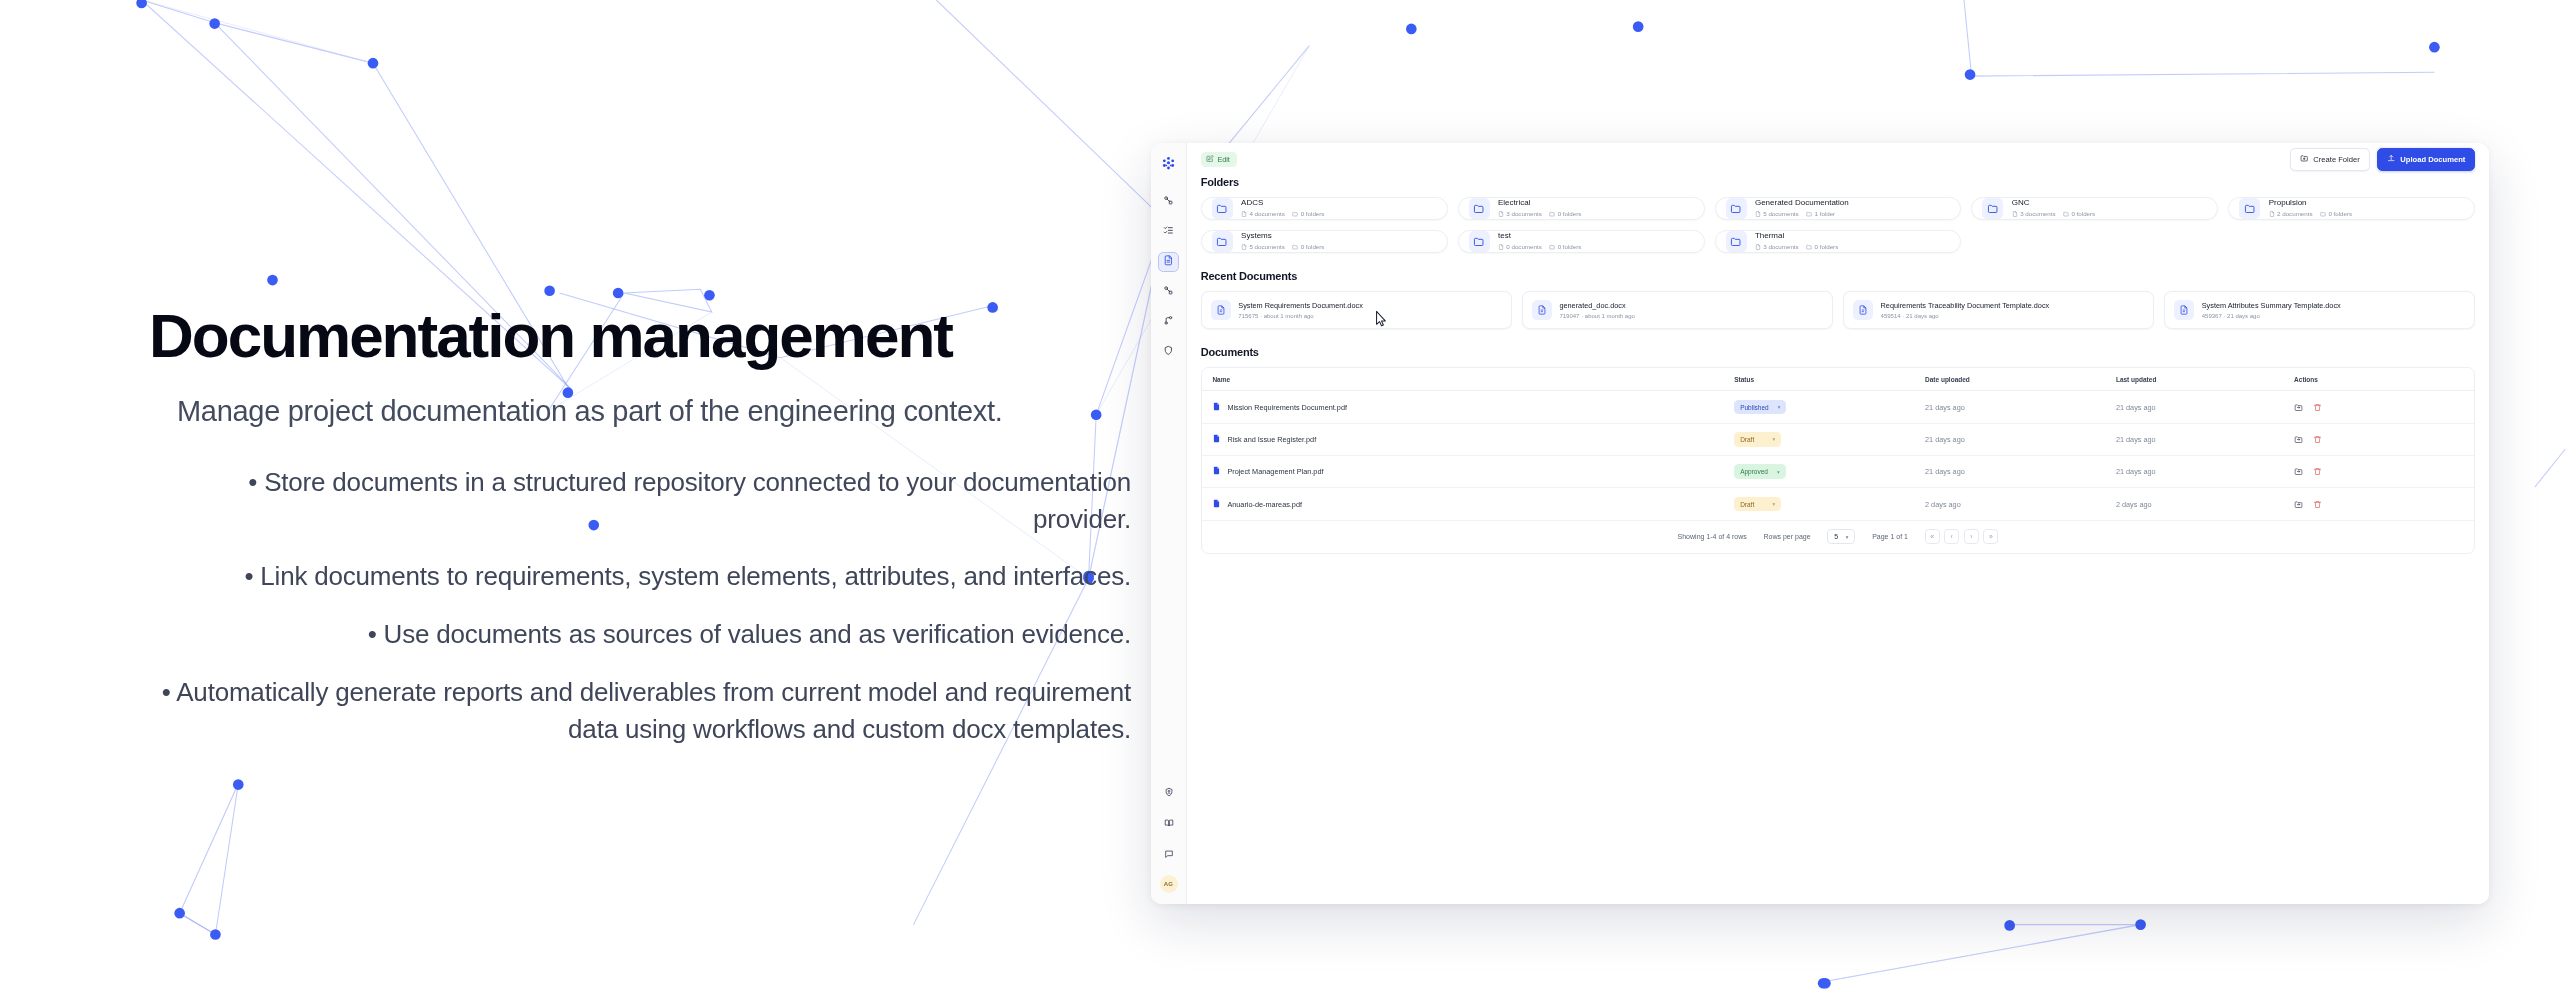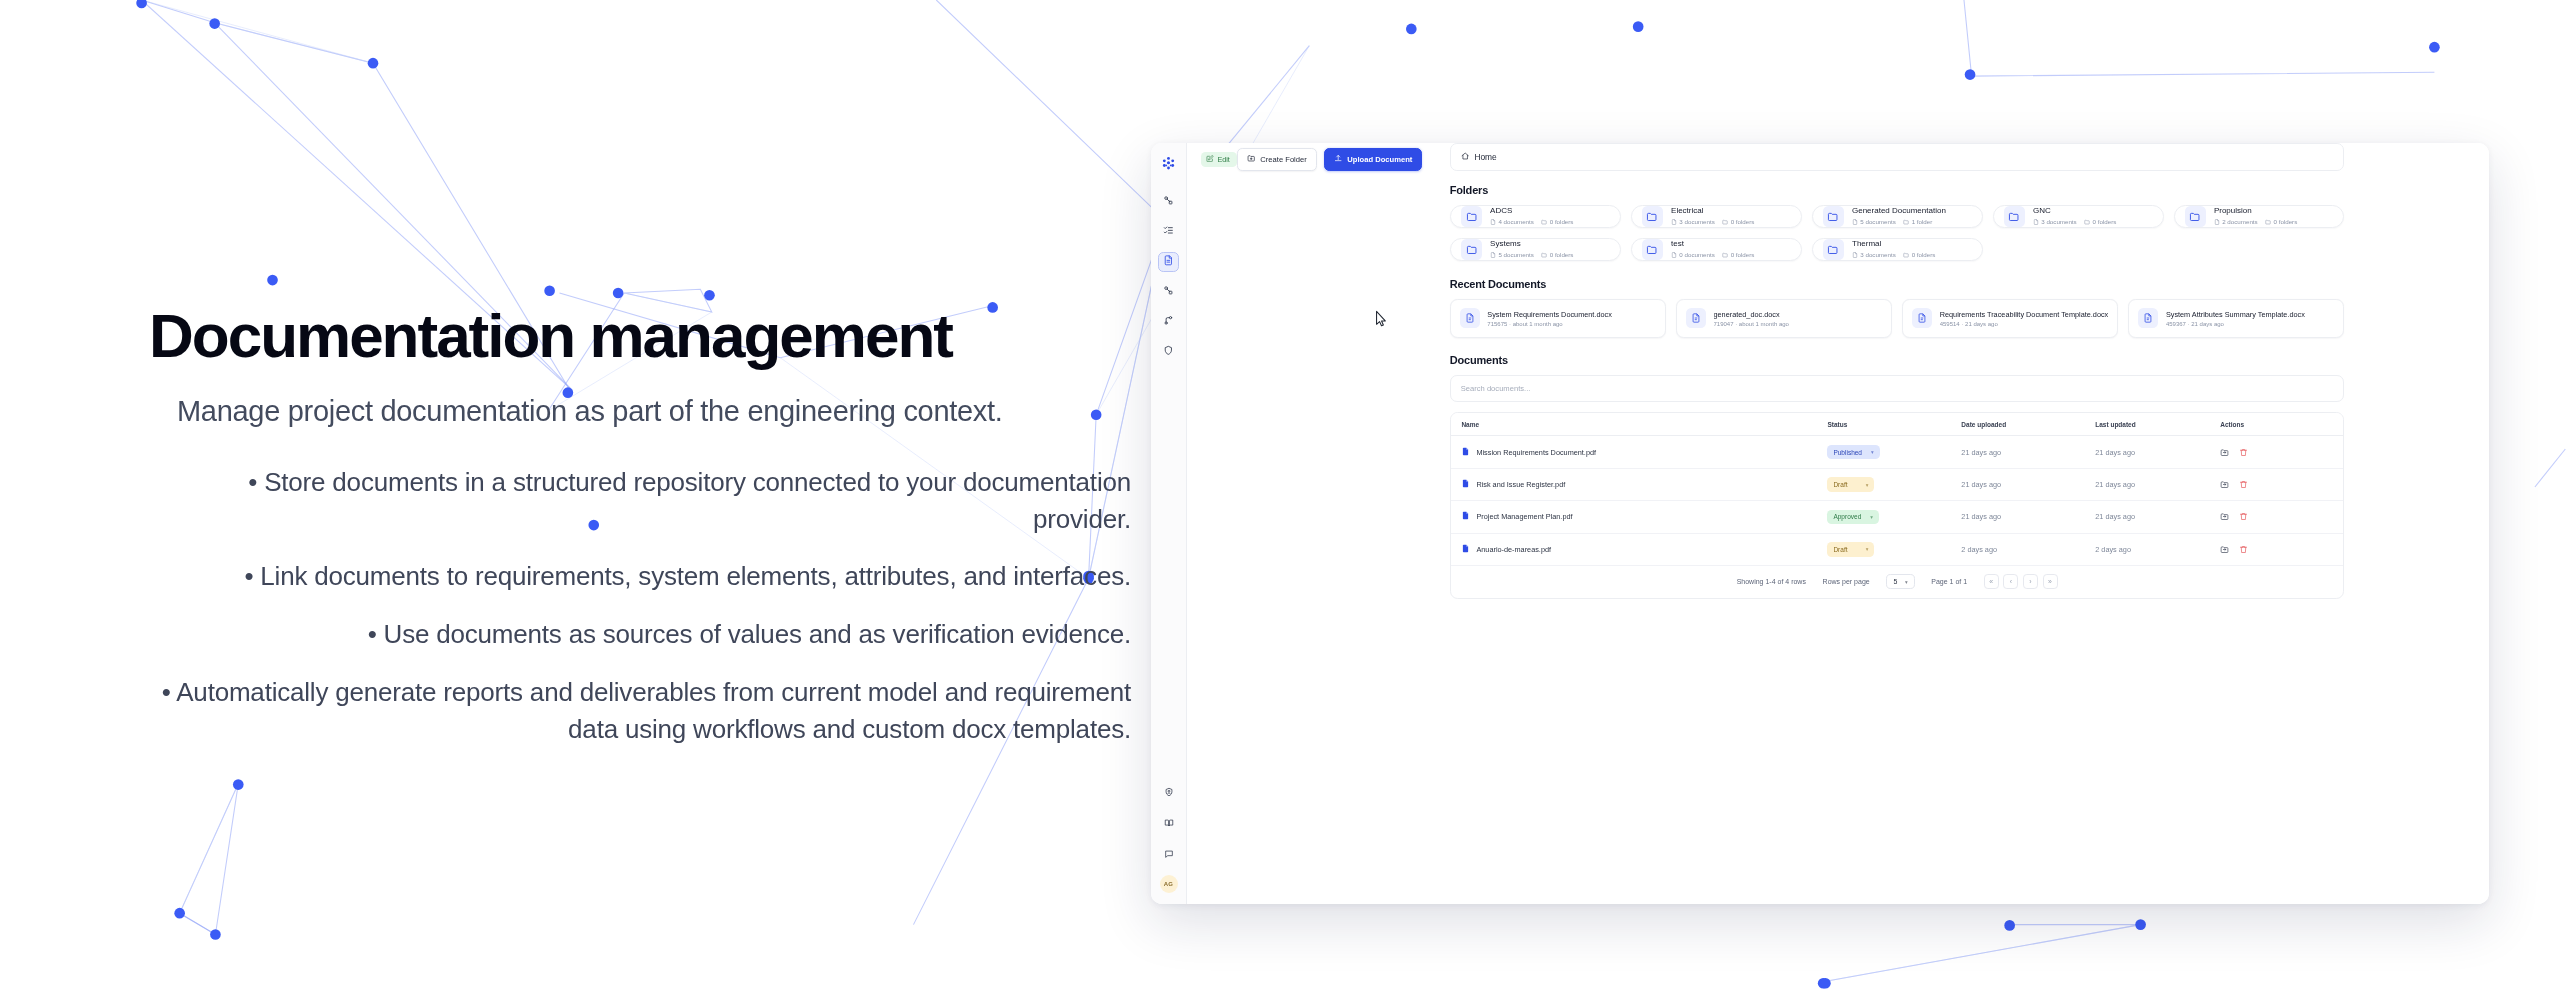--- a/index.html
+++ b/index.html
@@ -89,21 +89,21 @@
   .avatar {
     width: 18px; height: 18px; border-radius: 50%;
     background: #fdf1d4;
     color: #8a6d2e;
     font-size: 6px; font-weight: 700;
     display: flex; align-items: center; justify-content: center;
     letter-spacing: 0.2px;
   }
 
   
-  .main { flex: 1 1 auto; display: flex; flex-direction: row; background: #ffffff; min-width: 0; }
+  .main { flex: 1 1 auto; display: flex; flex-direction: column; background: #ffffff; min-width: 0; }
   .topbar {
     height: 33px;
     display: flex; align-items: center;
     padding: 0 13.7px;
     flex: 0 0 33px;
   }
   .edit-badge {
     display: inline-flex; align-items: center; gap: 3.8px;
     background: #e4f7e9;
     color: #2f7d46;
@@ -502,29 +502,20 @@
             </svg>
           </span>
           <span>Upload Document</span>
         </div>
       </div>
     </div>
 
     <div class="content">
 
       
-      <div class="breadcrumb-bar">
-        <span>
-          <svg width="8.4" height="8.4" viewBox="0 0 24 24" fill="none" stroke="#1d2333" stroke-width="1.9" stroke-linecap="round" stroke-linejoin="round">
-            <path d="M3 10.5 12 3l9 7.5"></path>
-              <path d="M5.5 9.5V20h13V9.5"></path>
-          </svg>
-        </span>
-        <span>Home</span>
-      </div>
 
       
       <div class="section-title">Folders</div>
       <div class="folder-grid">
 
         <div class="folder-card">
           <div class="folder-ico">
             <svg width="11.4" height="11.4" viewBox="0 0 24 24" fill="none" stroke="currentColor" stroke-width="1.9" stroke-linejoin="round">
                 <path d="M3 7a2 2 0 0 1 2-2h4l2 2h8a2 2 0 0 1 2 2v9a2 2 0 0 1-2 2H5a2 2 0 0 1-2-2z"></path>
               </svg>
@@ -794,21 +785,20 @@
           <div style="min-width:0">
             <div class="recent-name">System Attributes Summary Template.docx</div>
             <div class="recent-sub">459367 · 21 days ago</div>
           </div>
         </div>
 
       </div>
 
       
       <div class="section-title">Documents</div>
-      <input class="search-box" type="text" placeholder="Search documents..." style="">
 
       <div class="table-wrap">
         <table>
           <thead>
             <tr>
               <th class="col-name">Name</th>
               <th class="col-status">Status</th>
               <th class="col-date">Date uploaded</th>
               <th class="col-upd">Last updated</th>
               <th class="col-actions">Actions</th>

